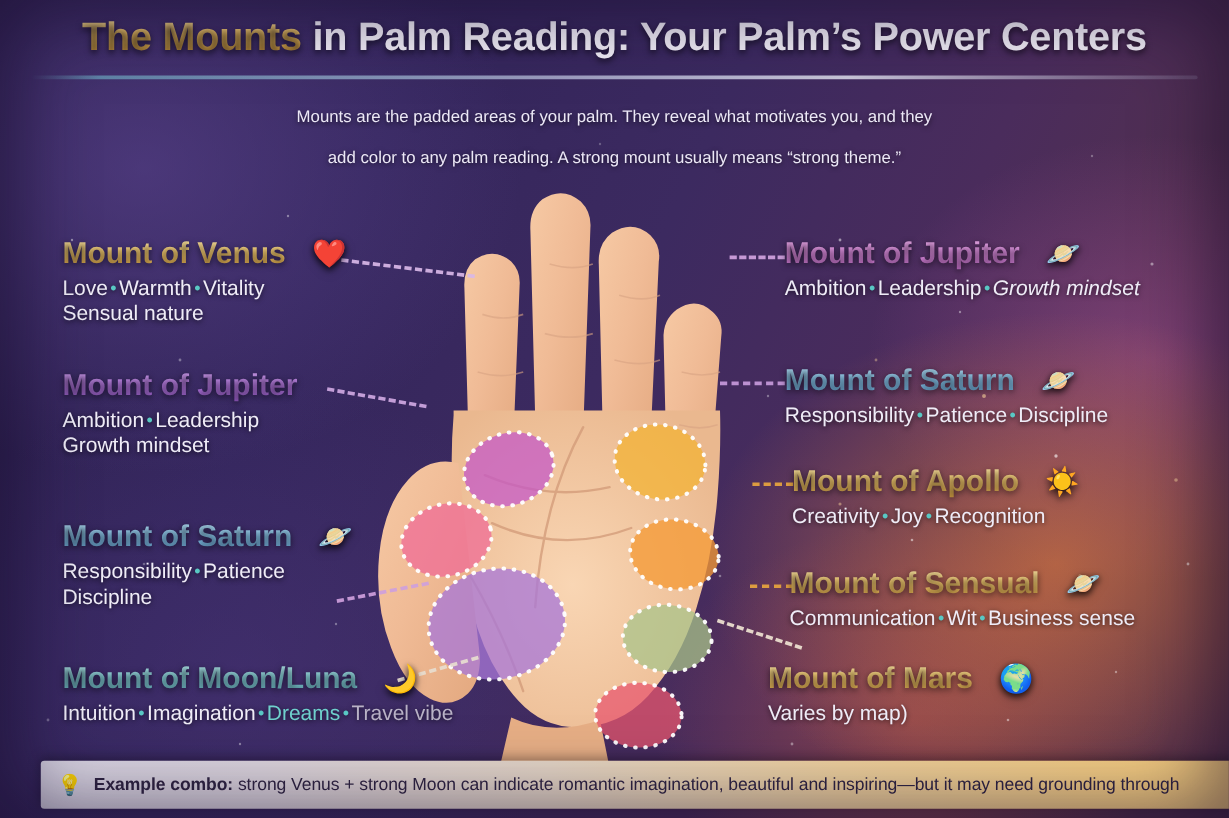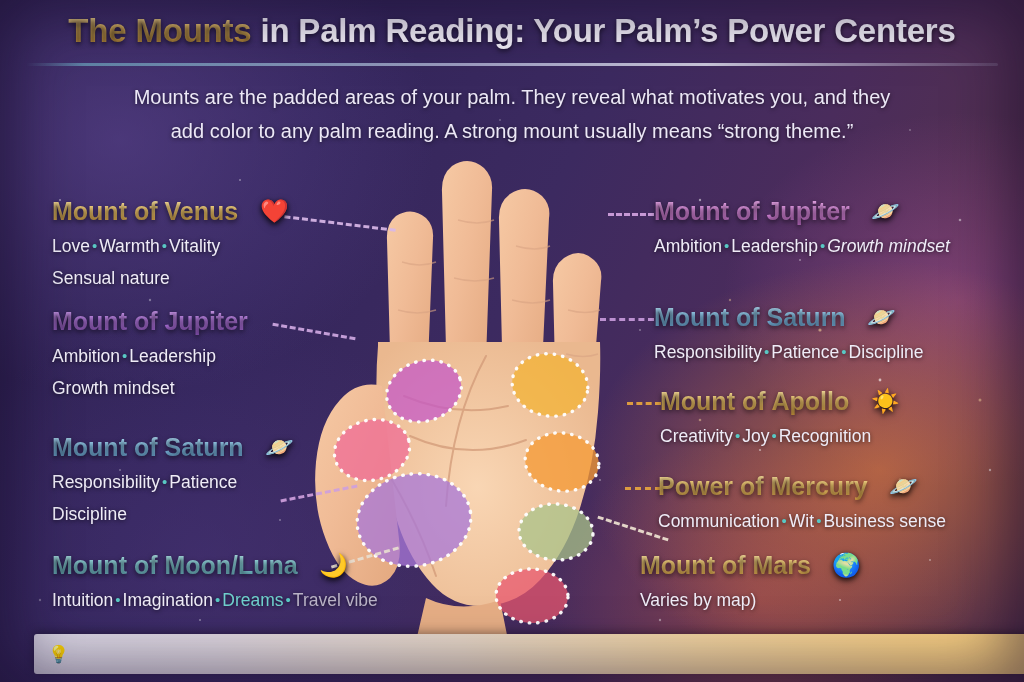--- a/index.html
+++ b/index.html
@@ -33,21 +33,21 @@
     -webkit-background-clip:text;background-clip:text;color:transparent;margin-top:24px;
   }
   .title .white{color:#f4f1fa;text-align:right;}
   .divider{
     position:absolute;top:63px;left:26px;width:972px;height:3px;
     background:linear-gradient(90deg,rgba(120,200,215,0) 0%,rgba(120,200,215,.55) 6%,rgba(190,195,225,.75) 45%,rgba(225,225,240,.85) 70%,rgba(180,180,210,.2) 99%);
     border-radius:2px;
   }
   .subtitle{
     position:absolute;top:80px;left:60px;width:904px;text-align:center;
-    color:#ece8f6;font-size:20px;line-height:34px;
+    color:#ece8f6;font-size:14px;line-height:34px;
     text-shadow:0 1px 4px rgba(0,0,0,.6);
   }
 
   
   #hand{position:absolute;left:300px;top:150px;width:370px;height:500px;}
 
   
   .entry{position:absolute;}
   .entry .head{
     font-size:25px;font-weight:bold;white-space:nowrap;line-height:30px;
@@ -57,21 +57,21 @@
   .entry .head .txt{
     -webkit-background-clip:text;background-clip:text;color:transparent;
   }
   .g-gold{background:linear-gradient(180deg,#ffeeb5 0%,#f6cc70 48%,#e3a843 100%);}
   .g-purple{background:linear-gradient(180deg,#d6a9ef 0%,#b478e0 50%,#9f5fd4 100%);}
   .g-pink{background:linear-gradient(180deg,#f0b6ee 0%,#dd8ce0 50%,#cf74d6 100%);}
   .g-blue{background:linear-gradient(180deg,#bfe4f5 0%,#86c2e8 50%,#68a8da 100%);}
   .g-teal{background:linear-gradient(180deg,#bfe9ea 0%,#85cfd8 50%,#6bb9c8 100%);}
   .emoji{font-size:23px;line-height:1;filter:drop-shadow(0 2px 3px rgba(0,0,0,.5));}
   .entry .desc{
-    color:#efecf7;font-size:17.5px;line-height:32px;white-space:nowrap;
+    color:#efecf7;font-size:17.5px;line-height:20px;white-space:nowrap;
     text-shadow:0 1px 4px rgba(0,0,0,.65);margin-top:4px;
   }
   .entry .desc .b{color:#59c8c4;font-size:15px;padding:0 2px;vertical-align:1px;}
   .entry .desc .it{font-style:italic;}
   .entry .desc .tealw{color:#6fd0cd;}
   .entry .desc .dim{color:#b9b2c6;margin-top:30px;}
   .entry.right{text-align:left;}
 
   
   .conn{position:absolute;height:0;border-top-style:dashed;border-top-width:3px;opacity:.92;}
@@ -290,36 +290,37 @@
       <span class="txt g-gold">Mount of Apollo</span>
       <span class="emoji">☀️</span>
     </div>
     <div class="desc">
       <span>Creativity<span class="b">•</span>Joy<span class="b">•</span>Recognition</span>
     </div>
   </div>
 
   <div class="entry right" style="left:658px;top:471px;">
     <div class="head">
-      <span class="txt g-gold">Power of Mercury</span>
+      <span class="txt g-gold">Mount of Sensual</span>
       <span class="emoji">🪐</span>
     </div>
     <div class="desc">
       <span>Communication<span class="b">•</span>Wit<span class="b">•</span>Business sense</span>
     </div>
   </div>
 
   <div class="entry right" style="left:640px;top:550px;">
     <div class="head">
       <span class="txt g-gold">Mount of Mars</span>
       <span class="emoji">🌍</span>
     </div>
     <div class="desc">
       <span>Varies by map)</span>
     </div>
   </div>
 
   <div class="banner">
     <span class="bulb">💡</span>
+    <span class="txt"><b>Example combo:</b><span> strong Venus + strong Moon can indicate romantic imagination, beautiful and inspiring—but it may need grounding through</span></span>
   </div>
 
   <div class="frame-edge"></div>
 </div>
 
 </body></html>

